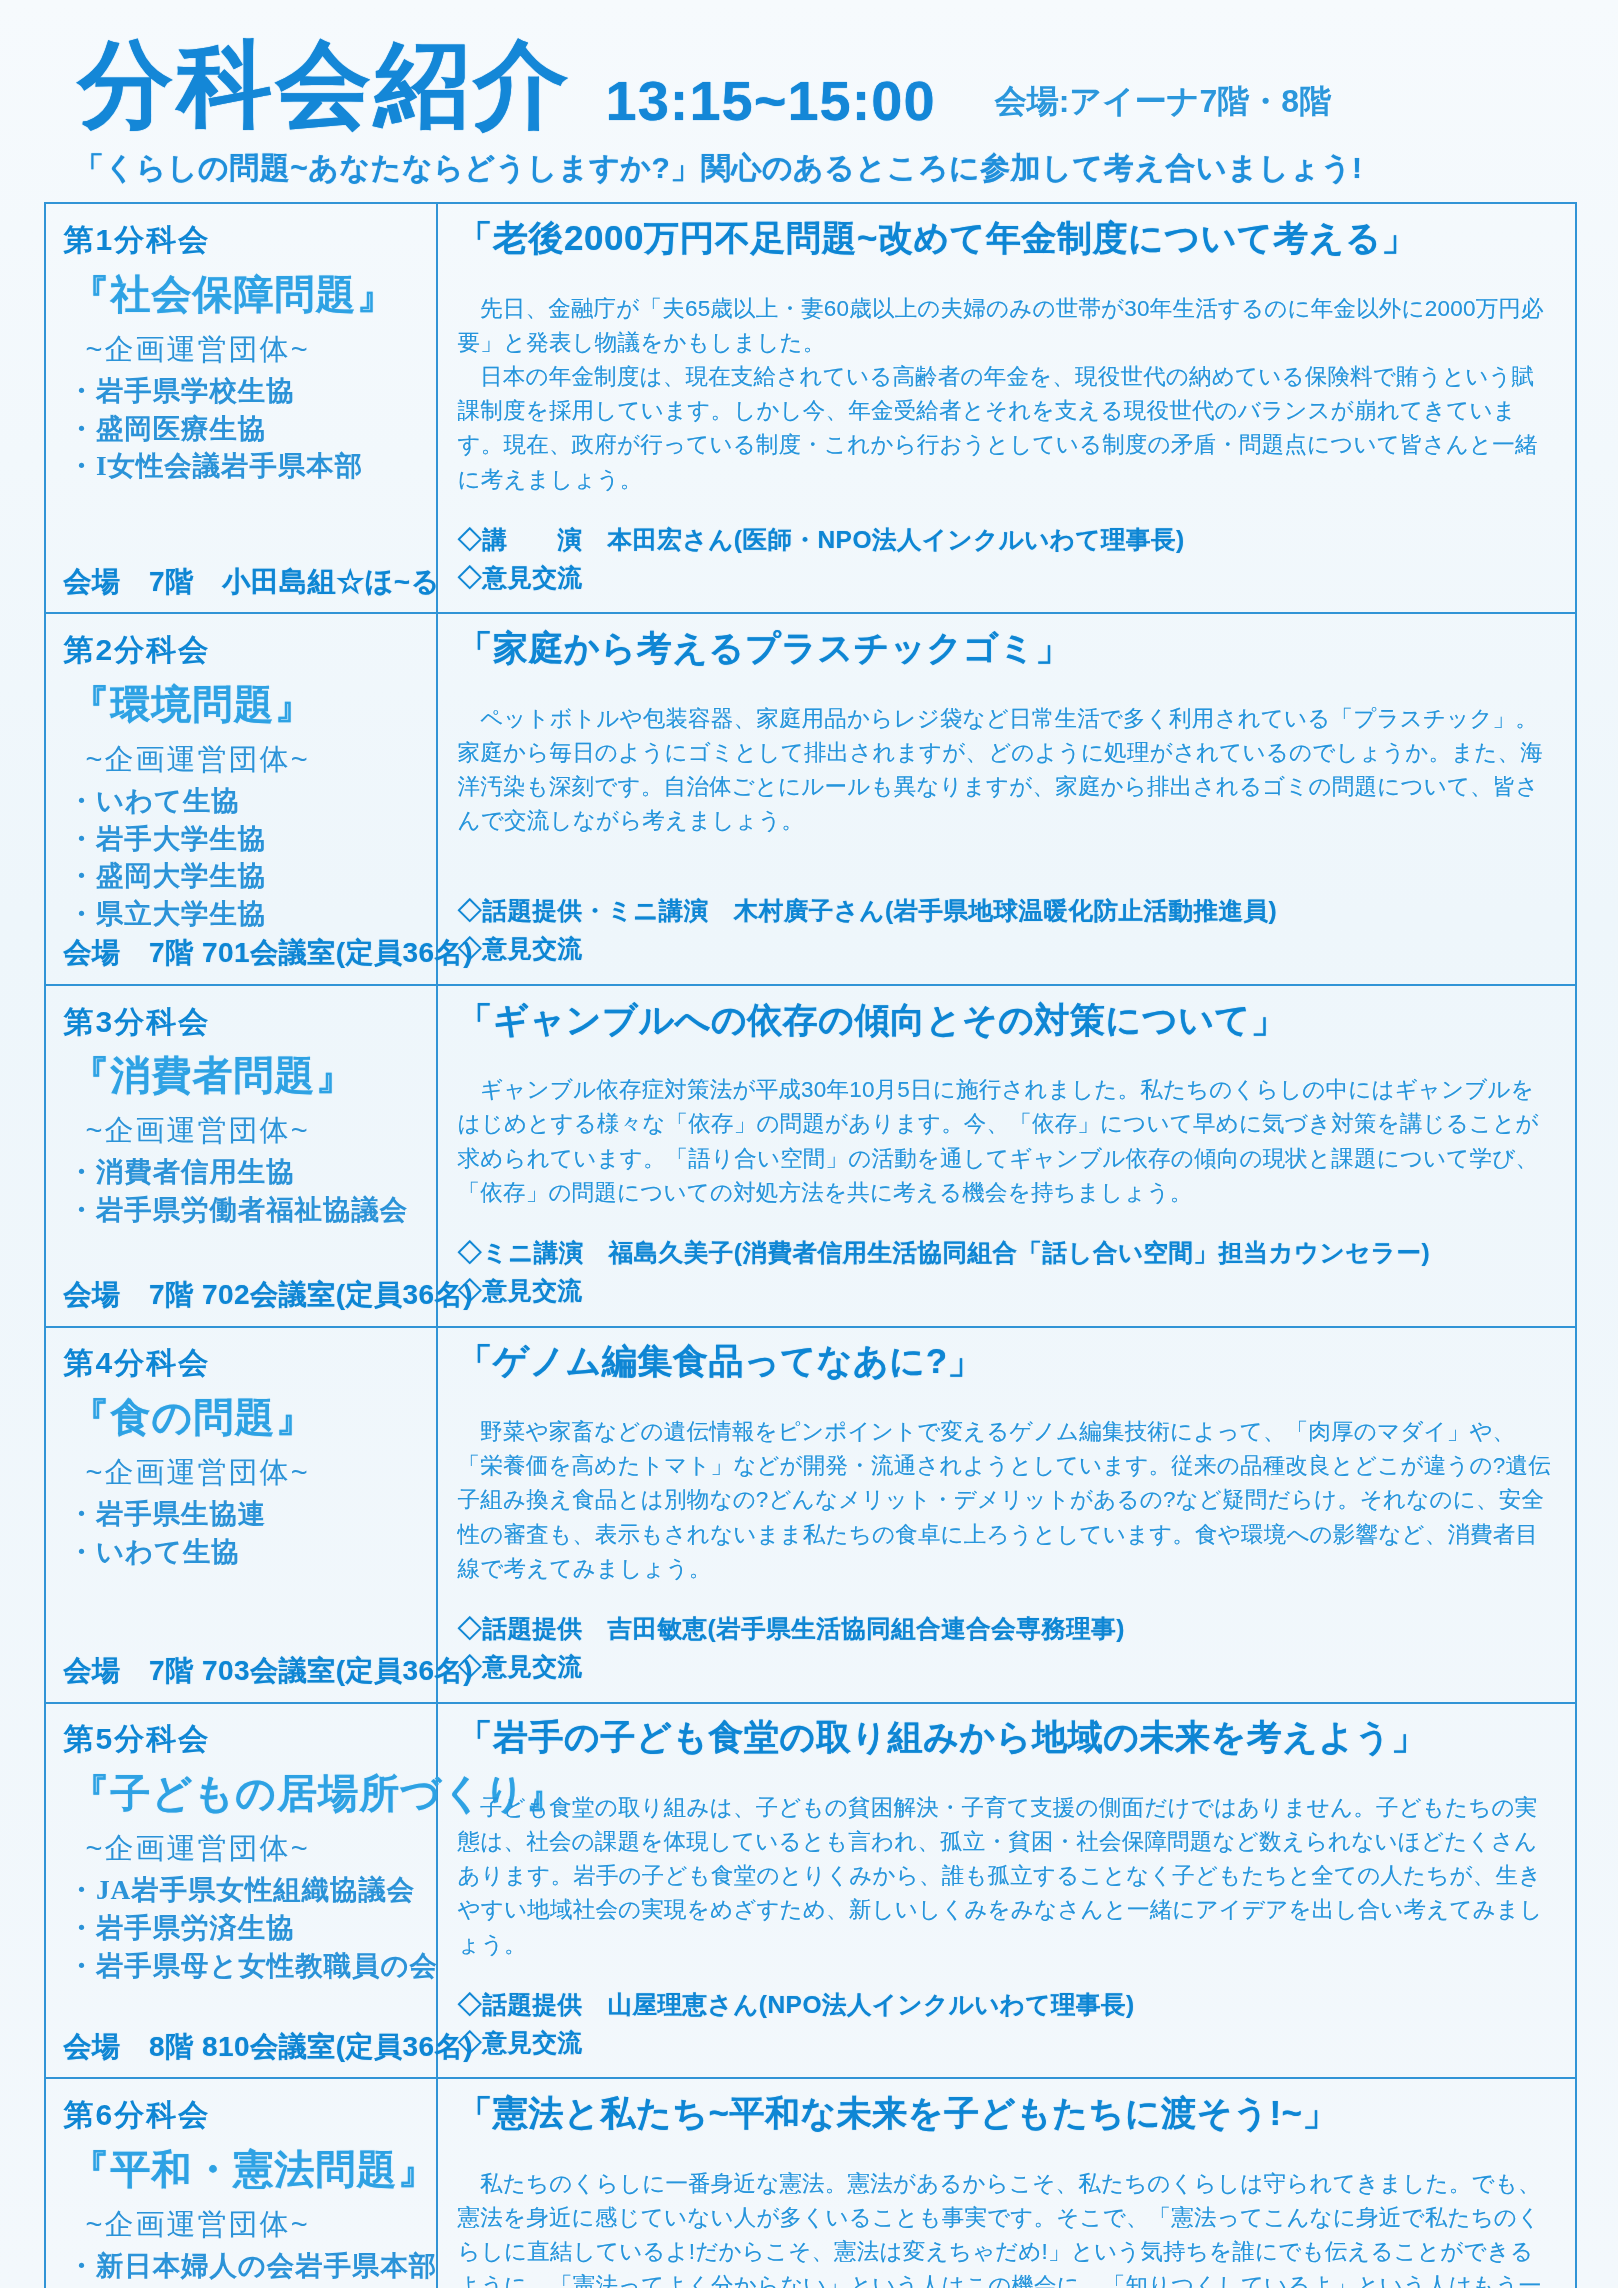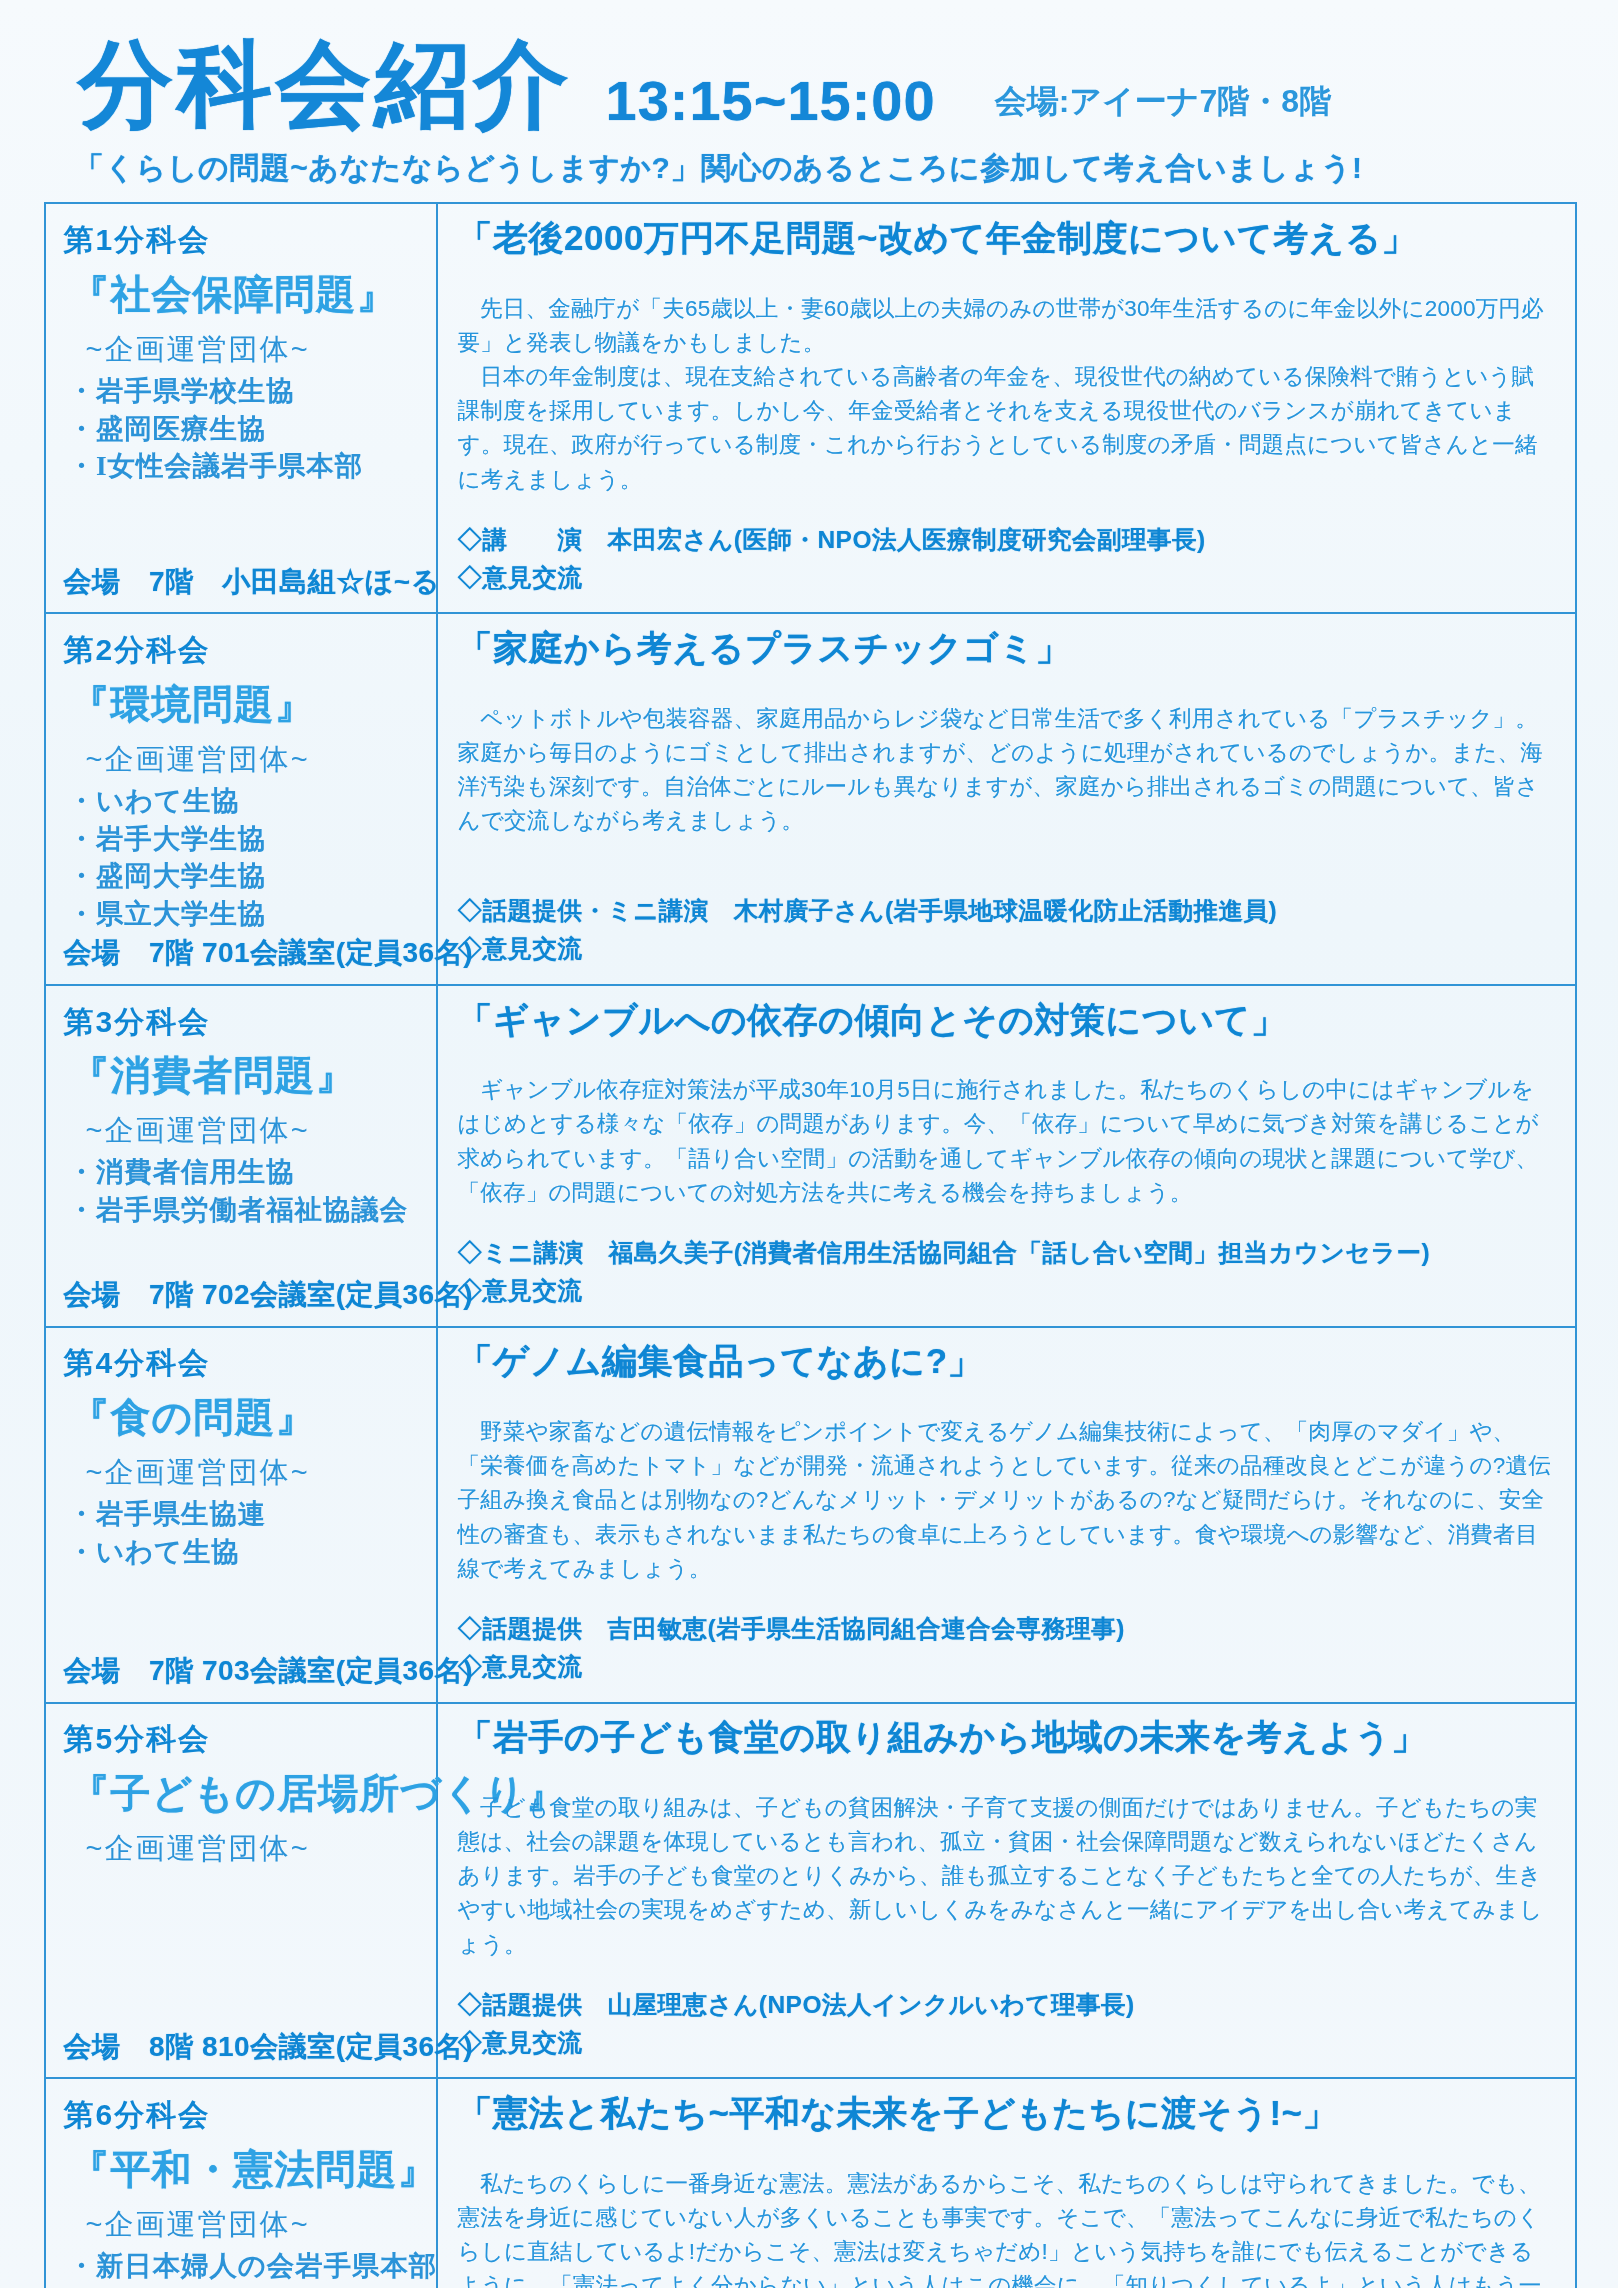--- a/index.html
+++ b/index.html
@@ -179,21 +179,21 @@
         </div>
       <div class="venue">会場　7階　小田島組☆ほ~る</div>
     </div>
     <div class="right">
       <div class="title">「老後2000万円不足問題~改めて年金制度について考える」</div>
       <div class="bodytext">
           <div class="para">先日、金融庁が「夫65歳以上・妻60歳以上の夫婦のみの世帯が30年生活するのに年金以外に2000万円必要」と発表し物議をかもしました。</div>
           <div class="para">日本の年金制度は、現在支給されている高齢者の年金を、現役世代の納めている保険料で賄うという賦課制度を採用しています。しかし今、年金受給者とそれを支える現役世代のバランスが崩れてきています。現在、政府が行っている制度・これから行おうとしている制度の矛盾・問題点について皆さんと一緒に考えましょう。</div>
         </div>
       <div class="program">
-          <div class="prog">◇講　　演　本田宏さん(医師・NPO法人医療制度研究会副理事長)</div>
+          <div class="prog">◇講　　演　本田宏さん(医師・NPO法人インクルいわて理事長)</div>
           <div class="prog">◇意見交流</div>
         </div>
     </div>
   </div>
 
   <div class="row">
     <div class="left">
       <div class="num">第2分科会</div>
       <div class="topic">『環境問題』</div>
       <div class="orglabel">~企画運営団体~</div>
@@ -261,20 +261,25 @@
           <div class="prog">◇意見交流</div>
         </div>
     </div>
   </div>
 
   <div class="row">
     <div class="left">
       <div class="num">第5分科会</div>
       <div class="topic">『子どもの居場所づくり』</div>
       <div class="orglabel">~企画運営団体~</div>
+      <div class="orgs">
+          <div class="org">・JA岩手県女性組織協議会</div>
+          <div class="org">・岩手県労済生協</div>
+          <div class="org">・岩手県母と女性教職員の会</div>
+        </div>
       <div class="venue">会場　8階 810会議室(定員36名)</div>
     </div>
     <div class="right">
       <div class="title">「岩手の子ども食堂の取り組みから地域の未来を考えよう」</div>
       <div class="bodytext">
           <div class="para">子ども食堂の取り組みは、子どもの貧困解決・子育て支援の側面だけではありません。子どもたちの実態は、社会の課題を体現しているとも言われ、孤立・貧困・社会保障問題など数えられないほどたくさんあります。岩手の子ども食堂のとりくみから、誰も孤立することなく子どもたちと全ての人たちが、生きやすい地域社会の実現をめざすため、新しいしくみをみなさんと一緒にアイデアを出し合い考えてみましょう。</div>
         </div>
       <div class="program">
           <div class="prog">◇話題提供　山屋理恵さん(NPO法人インクルいわて理事長)</div>
           <div class="prog">◇意見交流</div>

